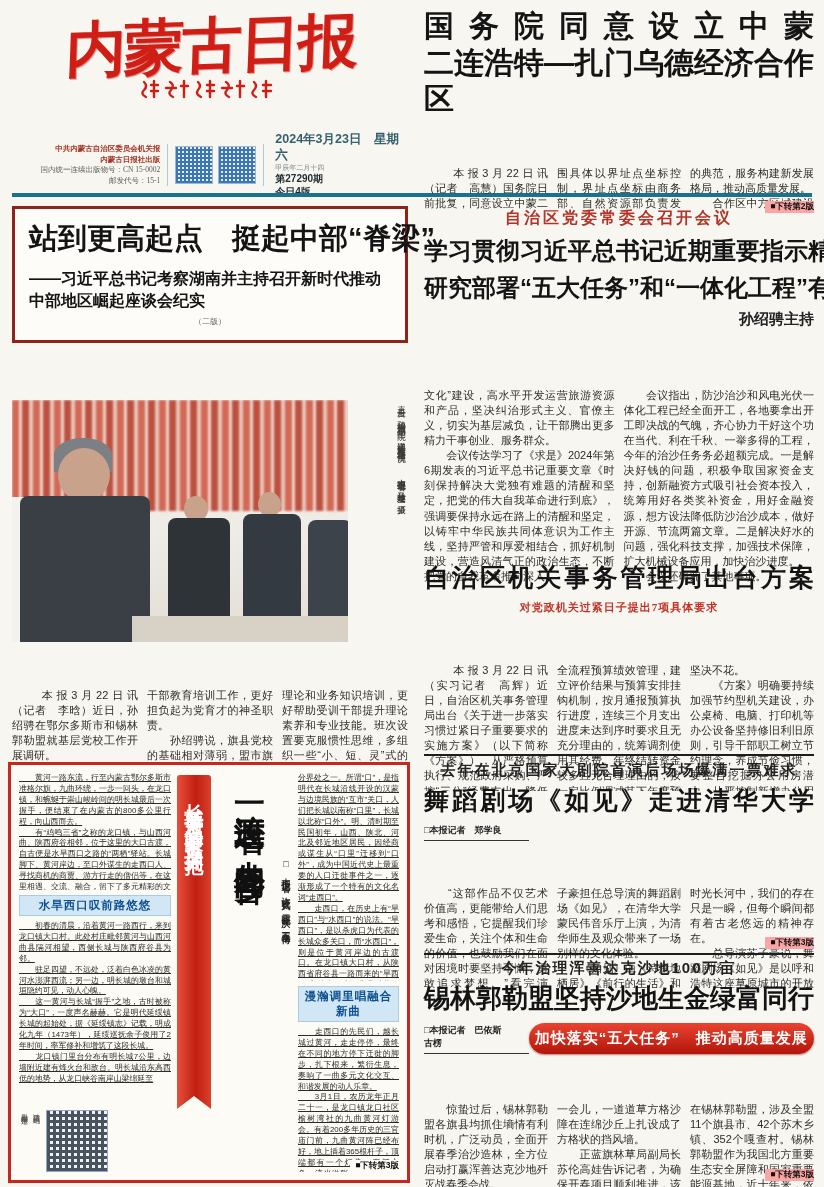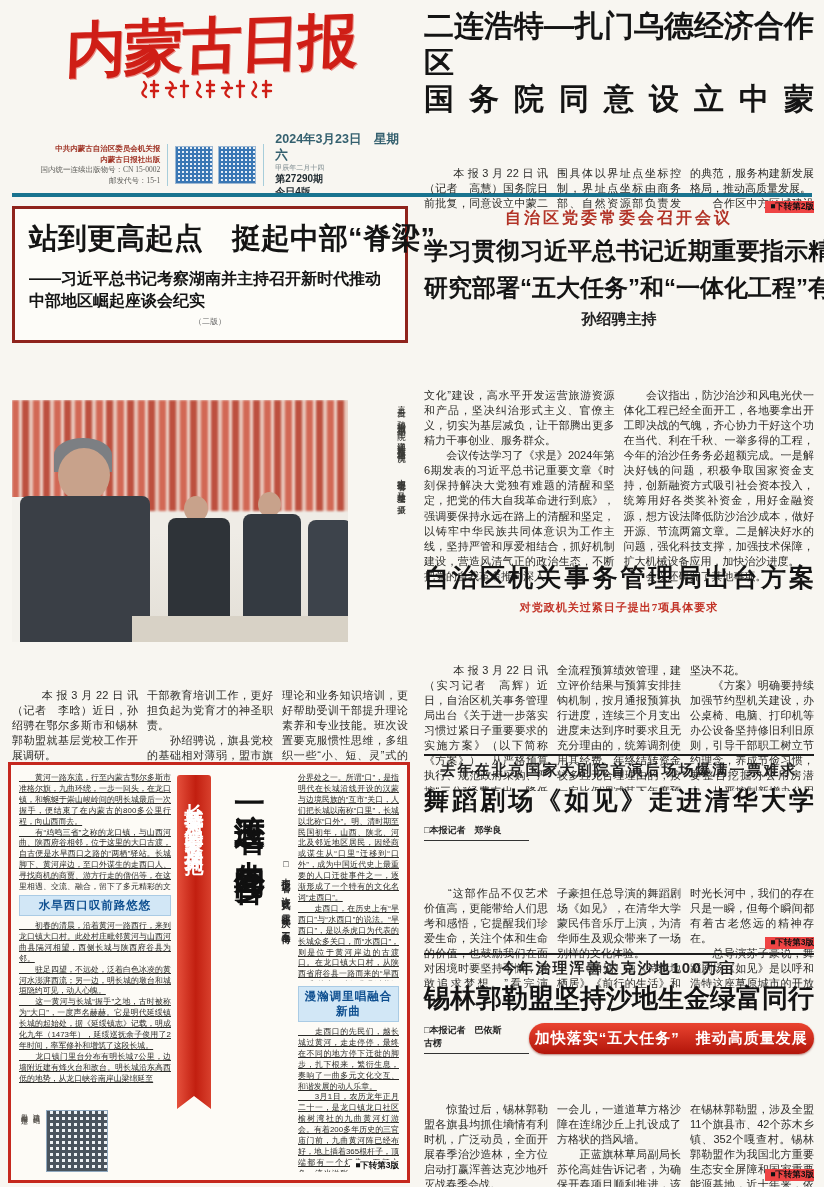--- a/index.html
+++ b/index.html
@@ -33,42 +33,42 @@
   .d4 { font-size:10px; font-weight:bold; color:#1f2a30; }
 
   .teal-rule { position:absolute; left:12px; top:193px; width:800px; height:4px; background:#19738f; }
 
   
   .spread { text-align:justify; text-align-last:justify; }
   .cols { display:flex; gap:9px; position:relative; }
   .col { flex:1; font-size:11px; line-height:1.37; text-align:justify;
          overflow:hidden; white-space:pre-wrap; color:#2b2b28;margin-top:40px; }
   .jump { position:absolute; right:0; bottom:-1px; font-size:8.5px; font-weight:bold;
-          background:#ef4444; padding-left:5px; color:#111; }
+          background:#fca5a5; padding-left:5px; color:#111; }
   .kicker { font-size:15px; font-weight:bold; text-align:center; color:#222; letter-spacing:2px; }
   .hl { font-weight:bold; color:#141414; }
 
   
   .tr-art { position:absolute; left:424px; top:8px; width:390px; height:184px; }
   .tr-art .h { font-size:30px; line-height:1.22; }
   .tr-art .cols { margin-top:8px; height:86px; }
 
   
   .frame-box { position:absolute; left:12px; top:206px; width:396px; height:137px;
                border:3px solid #8f231c; background:#fdfcf8; padding:10px 14px 6px; }
   .frame-box .h { font-size:29px; text-align:center; white-space:nowrap; }
   .frame-box .sub { font-size:16px; font-weight:bold; margin-top:9px; line-height:1.35; color:#141414; }
   .frame-box .note { font-size:8px; color:#666; text-align:center; margin-top:5px;font-family:Liberation Mono, monospace; }
 
   
   .sc-head { position:absolute; left:424px; top:208px; width:390px; }
   .sc-head .kick { font-size:16px; font-weight:bold; color:#b23327; text-align:center;
                    letter-spacing:3px; font-family:"Liberation Serif","DejaVu Serif",serif; }
   .sc-head .h { font-size:24px; text-align:center; white-space:nowrap; margin-top:6px; line-height:1.3; }
-  .sc-head .pres { font-size:15px; font-weight:bold; text-align:center; margin-top:7px;font-family:Liberation Serif, serif; }
+  .sc-head .pres { font-size:15px; font-weight:bold; text-align:right; margin-top:7px;font-family:Liberation Serif, serif; }
   .sc-cols { position:absolute; left:424px; top:348px; width:390px; height:209px; }
   .sc-cols .col { height:209px; }
 
   
   .sun-h { position:absolute; left:12px; top:352px; width:396px; font-size:24px; }
   .photo { position:absolute; left:12px; top:400px; width:336px; height:242px;
            background:linear-gradient(#efece6 55%,#e2ded5); overflow:hidden; }
   .banners { position:absolute; left:0; top:0; right:0; height:46%;
              background:repeating-linear-gradient(90deg,#cf5a46 0 7px,#efd6cc 7px 10px,#b8402e 10px 17px,#e8c3b6 17px 21px);
              filter:blur(1px); opacity:.9; }
@@ -184,22 +184,22 @@
         <div class="d2">甲辰年二月十四</div>
         <div class="d3">第27290期</div>
         <div class="d4">今日4版</div>
       </div>
     </div>
   </div>
 
   <div class="teal-rule"></div>
 
   <div class="tr-art">
+    <div class="h hl spread">国务院同意设立中蒙</div>
     <div class="h hl spread">二连浩特—扎门乌德经济合作区</div>
-    <div class="h hl spread">国务院同意设立中蒙</div>
     <div class="cols">
       <div class="col">　　本报3月22日讯　（记者　高慧）国务院日前批复，同意设立中蒙二连浩特—扎门乌德经济合作区。
 　　合作区中方区域面积9.03平方公里，位于内蒙古自治区二连浩特市中蒙边境公路口岸西北侧。合作区中方区域分东、西两区，按功能定位实行分区监管，并在区域间设立隔离设施，其中，东区面积4.31平方公里，西区面积4.72平方公里。合作区中方区域范</div>
       <div class="col">围具体以界址点坐标控制，界址点坐标由商务部、自然资源部负责发布。
 　　合作区中方区域建设要全面贯彻党的二十大精神，按照党中央决策部署，立足本地特色优势，重点发展国际贸易、国际物流、进出口加工、跨境旅游及相关配套服务，深入推进国际经贸合作，打造沿边地区的高水平开放平台、“一带一路”中蒙俄经济走廊的重要节点、中蒙友好合作</div>
       <div class="col">的典范，服务构建新发展格局，推动高质量发展。
 　　合作区中方区域建设拟通过物理围网和信息化监管实行封闭管理，按中蒙两国间协议约定，与蒙方合作设立双方区域间的跨境设施，实施边防、海关检查，以及相关查验、检验检疫、安检等方面监管，有序推进与蒙方区域的人员、货物便利通行。</div>
       <div class="jump">■下转第2版</div>
     </div>
   </div>

